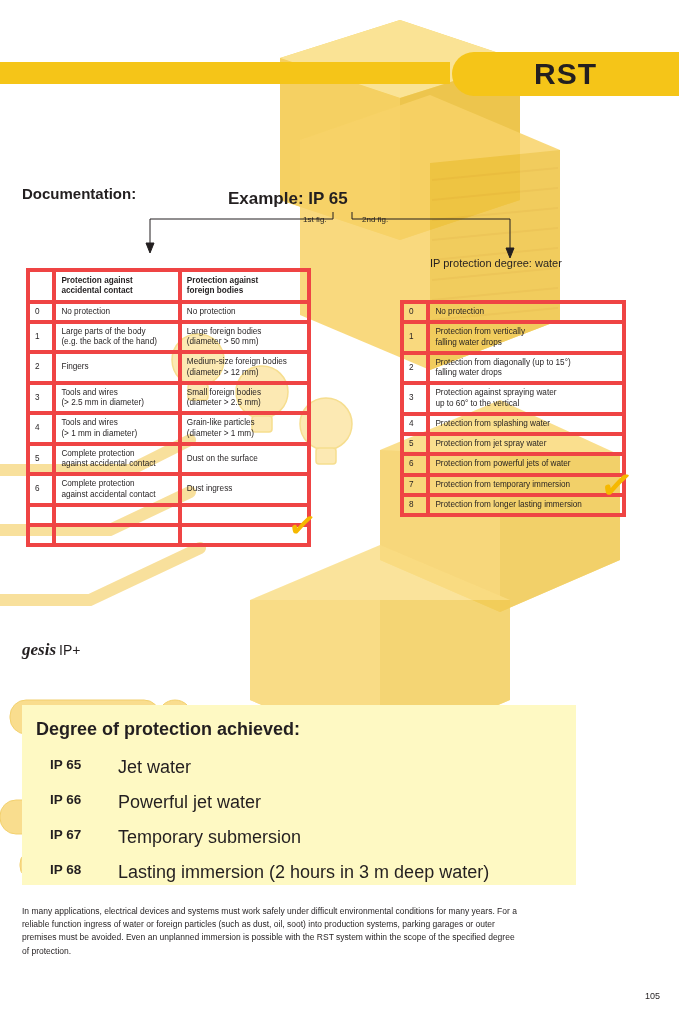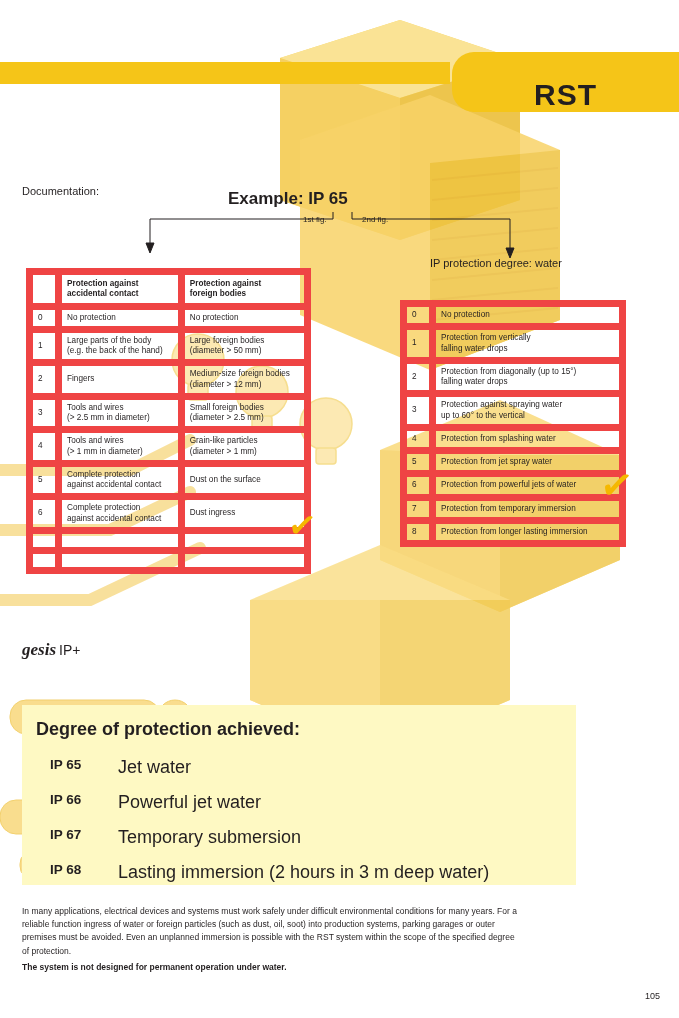--- a/index.html
+++ b/index.html
@@ -32,26 +32,26 @@
     width: 450px;
     height: 22px;
     background: #f5c518;
     z-index: 3;
   }
   #rst-badge {
     position: absolute;
     top: 52px;
     left: 452px;
     width: 227px;
-    height: 60px;
+    height: 44px;
     background: #f5c518;
     border-radius: 22px 0 0 22px;
     z-index: 4;
     display: flex;
-    align-items: flex-end;
+    align-items: center;
     justify-content: center;
   }
   #rst-badge .rst-text {
     font-size: 30px;
     font-weight: bold;
     letter-spacing: 1px;
     color: #231f20;
   }
 
   
@@ -67,22 +67,22 @@
     left: 22px;
     font-size: 28px;
     font-weight: bold;
     letter-spacing: -0.3px;
   }
 
   #doc-label {
     position: absolute;
     top: 185px;
     left: 22px;
-    font-size: 11px;
-    font-weight: normal;
+    font-size: 15px;
+    font-weight: bold;
   }
 
   #example-label {
     position: absolute;
     top: 189px;
     left: 228px;
     font-size: 17px;
     font-weight: bold;
   }
 
@@ -118,21 +118,21 @@
   }
 
   
   table.ip-table {
     position: absolute;
     border-collapse: collapse;
     font-size: 8.2px;
     background: transparent;
   }
   table.ip-table td, table.ip-table th {
-    border: 7px solid #ef4444;
+    border: 4px solid #ef4444;
     vertical-align: middle;
     padding: 3px 5px;
     font-weight: normal;
     text-align: left;
     line-height: 1.25;
   }
   table.ip-table th {
     font-weight: bold;
     font-size: 8.2px;
     vertical-align: top;
@@ -512,18 +512,17 @@
         </div>
         <div class="ip-row" style="top: 157px;">
           <span class="code">IP 68</span>
           <span class="desc">Lasting immersion (2 hours in 3 m deep water)</span>
         </div>
       </div>
   </div>
 
   <div id="footnote">
     <span>In many applications, electrical devices and systems must work safely under difficult environmental conditions for many years. For a reliable function ingress of water or foreign particles (such as dust, oil, soot) into production systems, parking garages or outer premises must be avoided. Even an unplanned immersion is possible with the RST system within the scope of the specified degree of protection.</span>
-    <span class="bold-line">The system is not designed for permanent operation under water.</span>
   </div>
 
   <div id="page-number">105</div>
 
 </div>
 
 </body></html>

